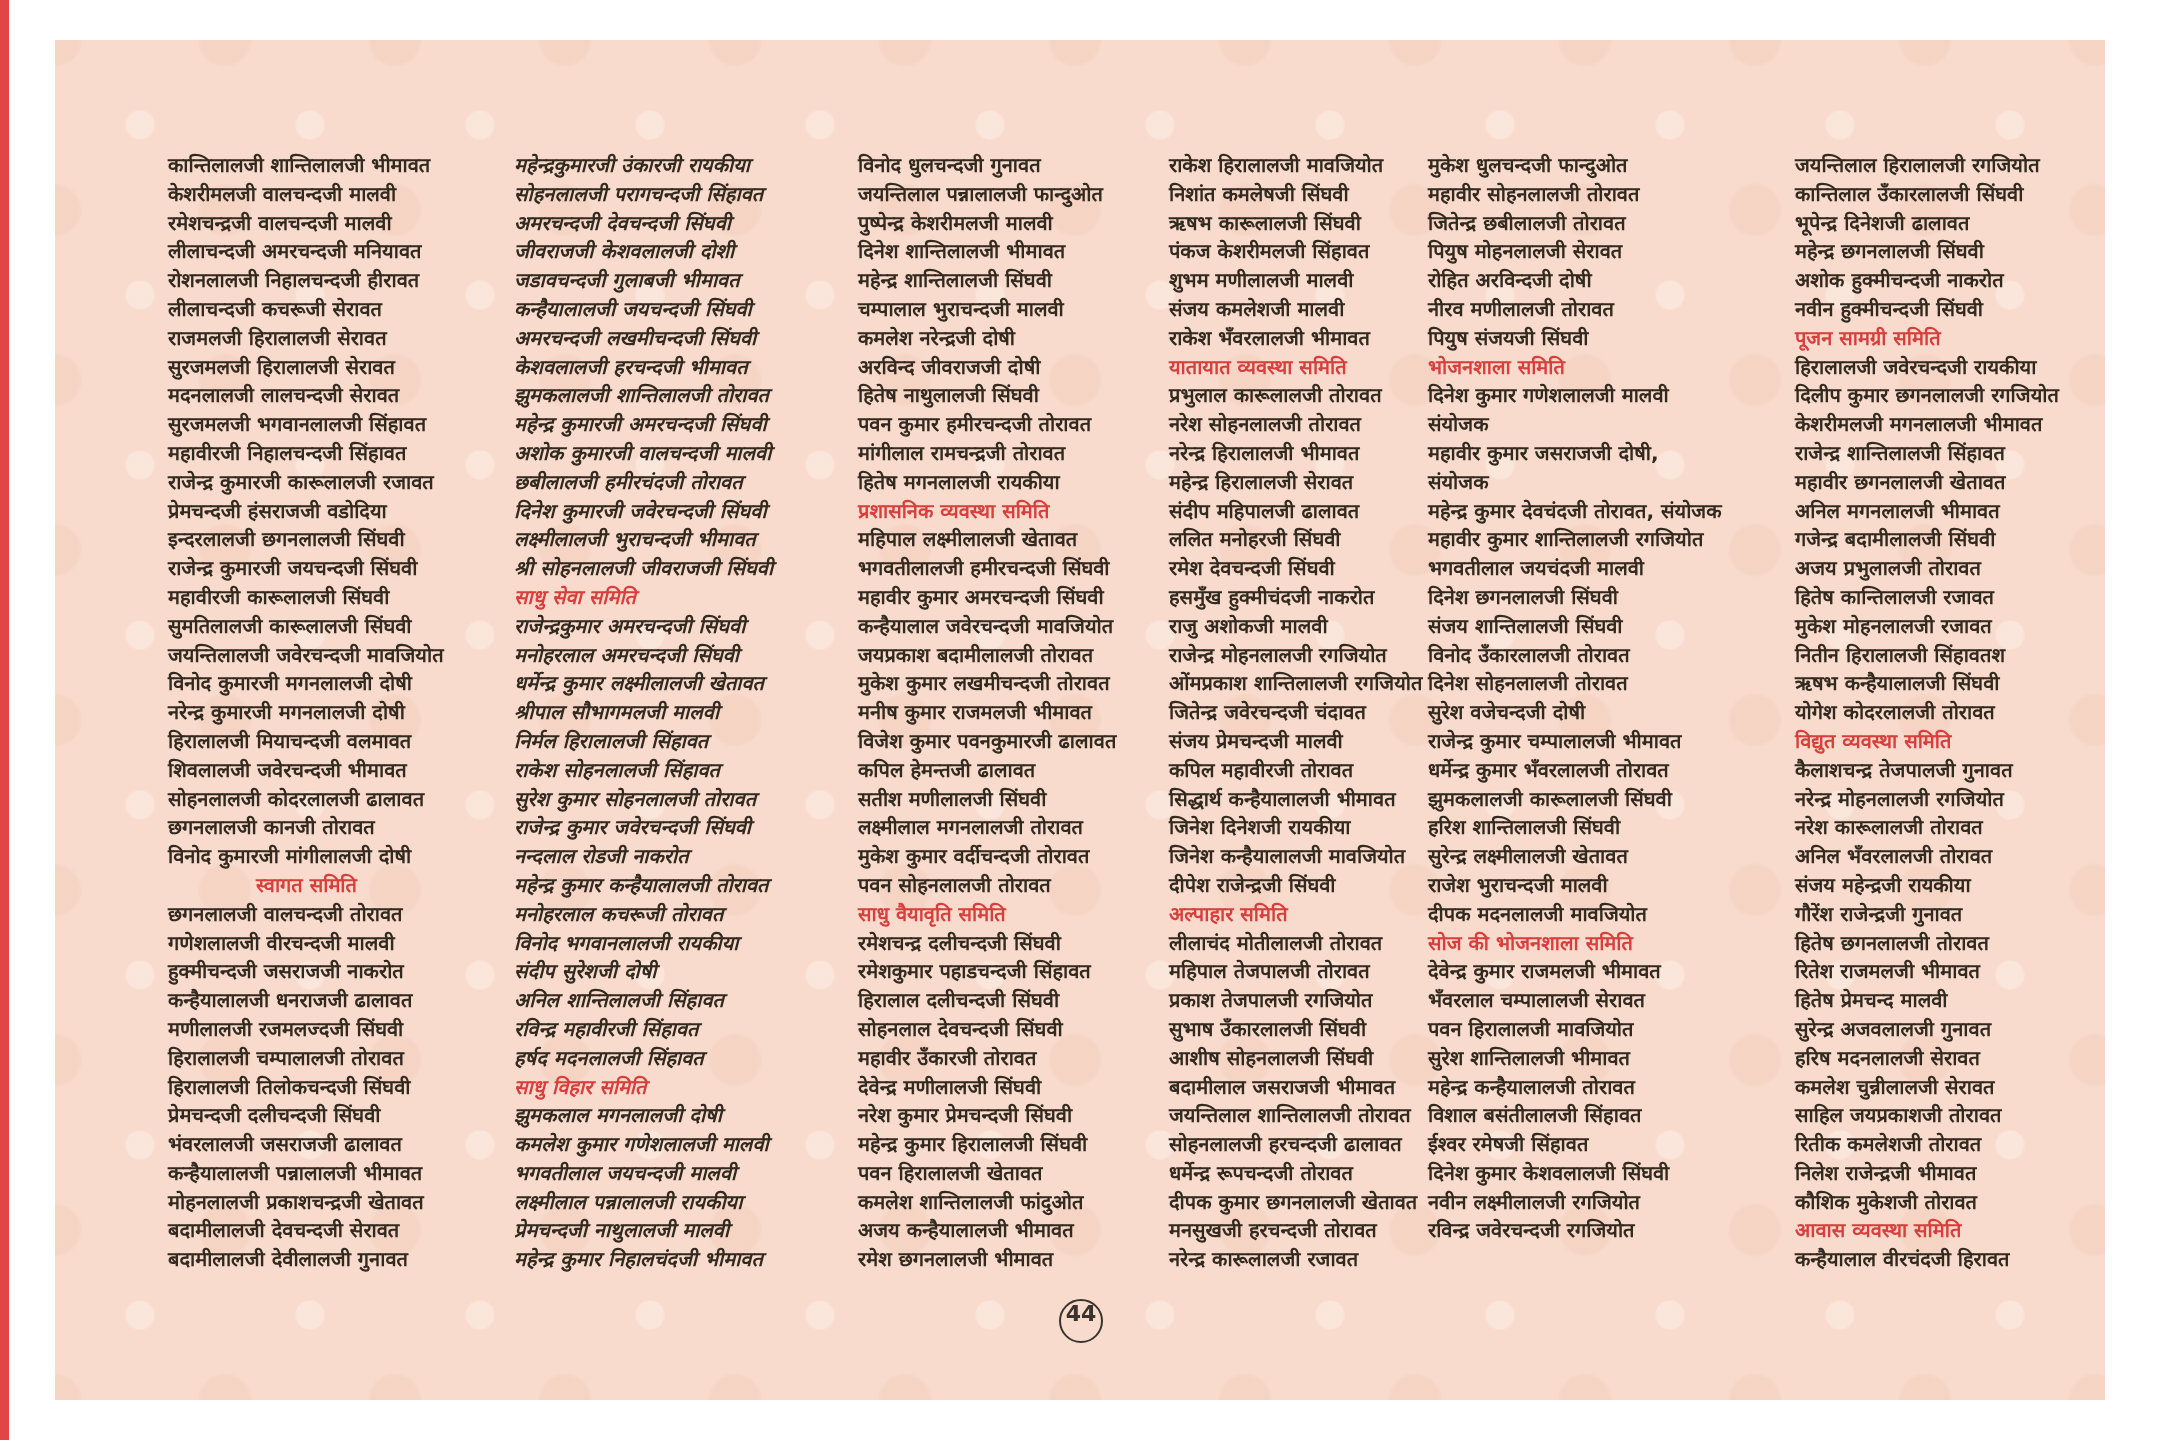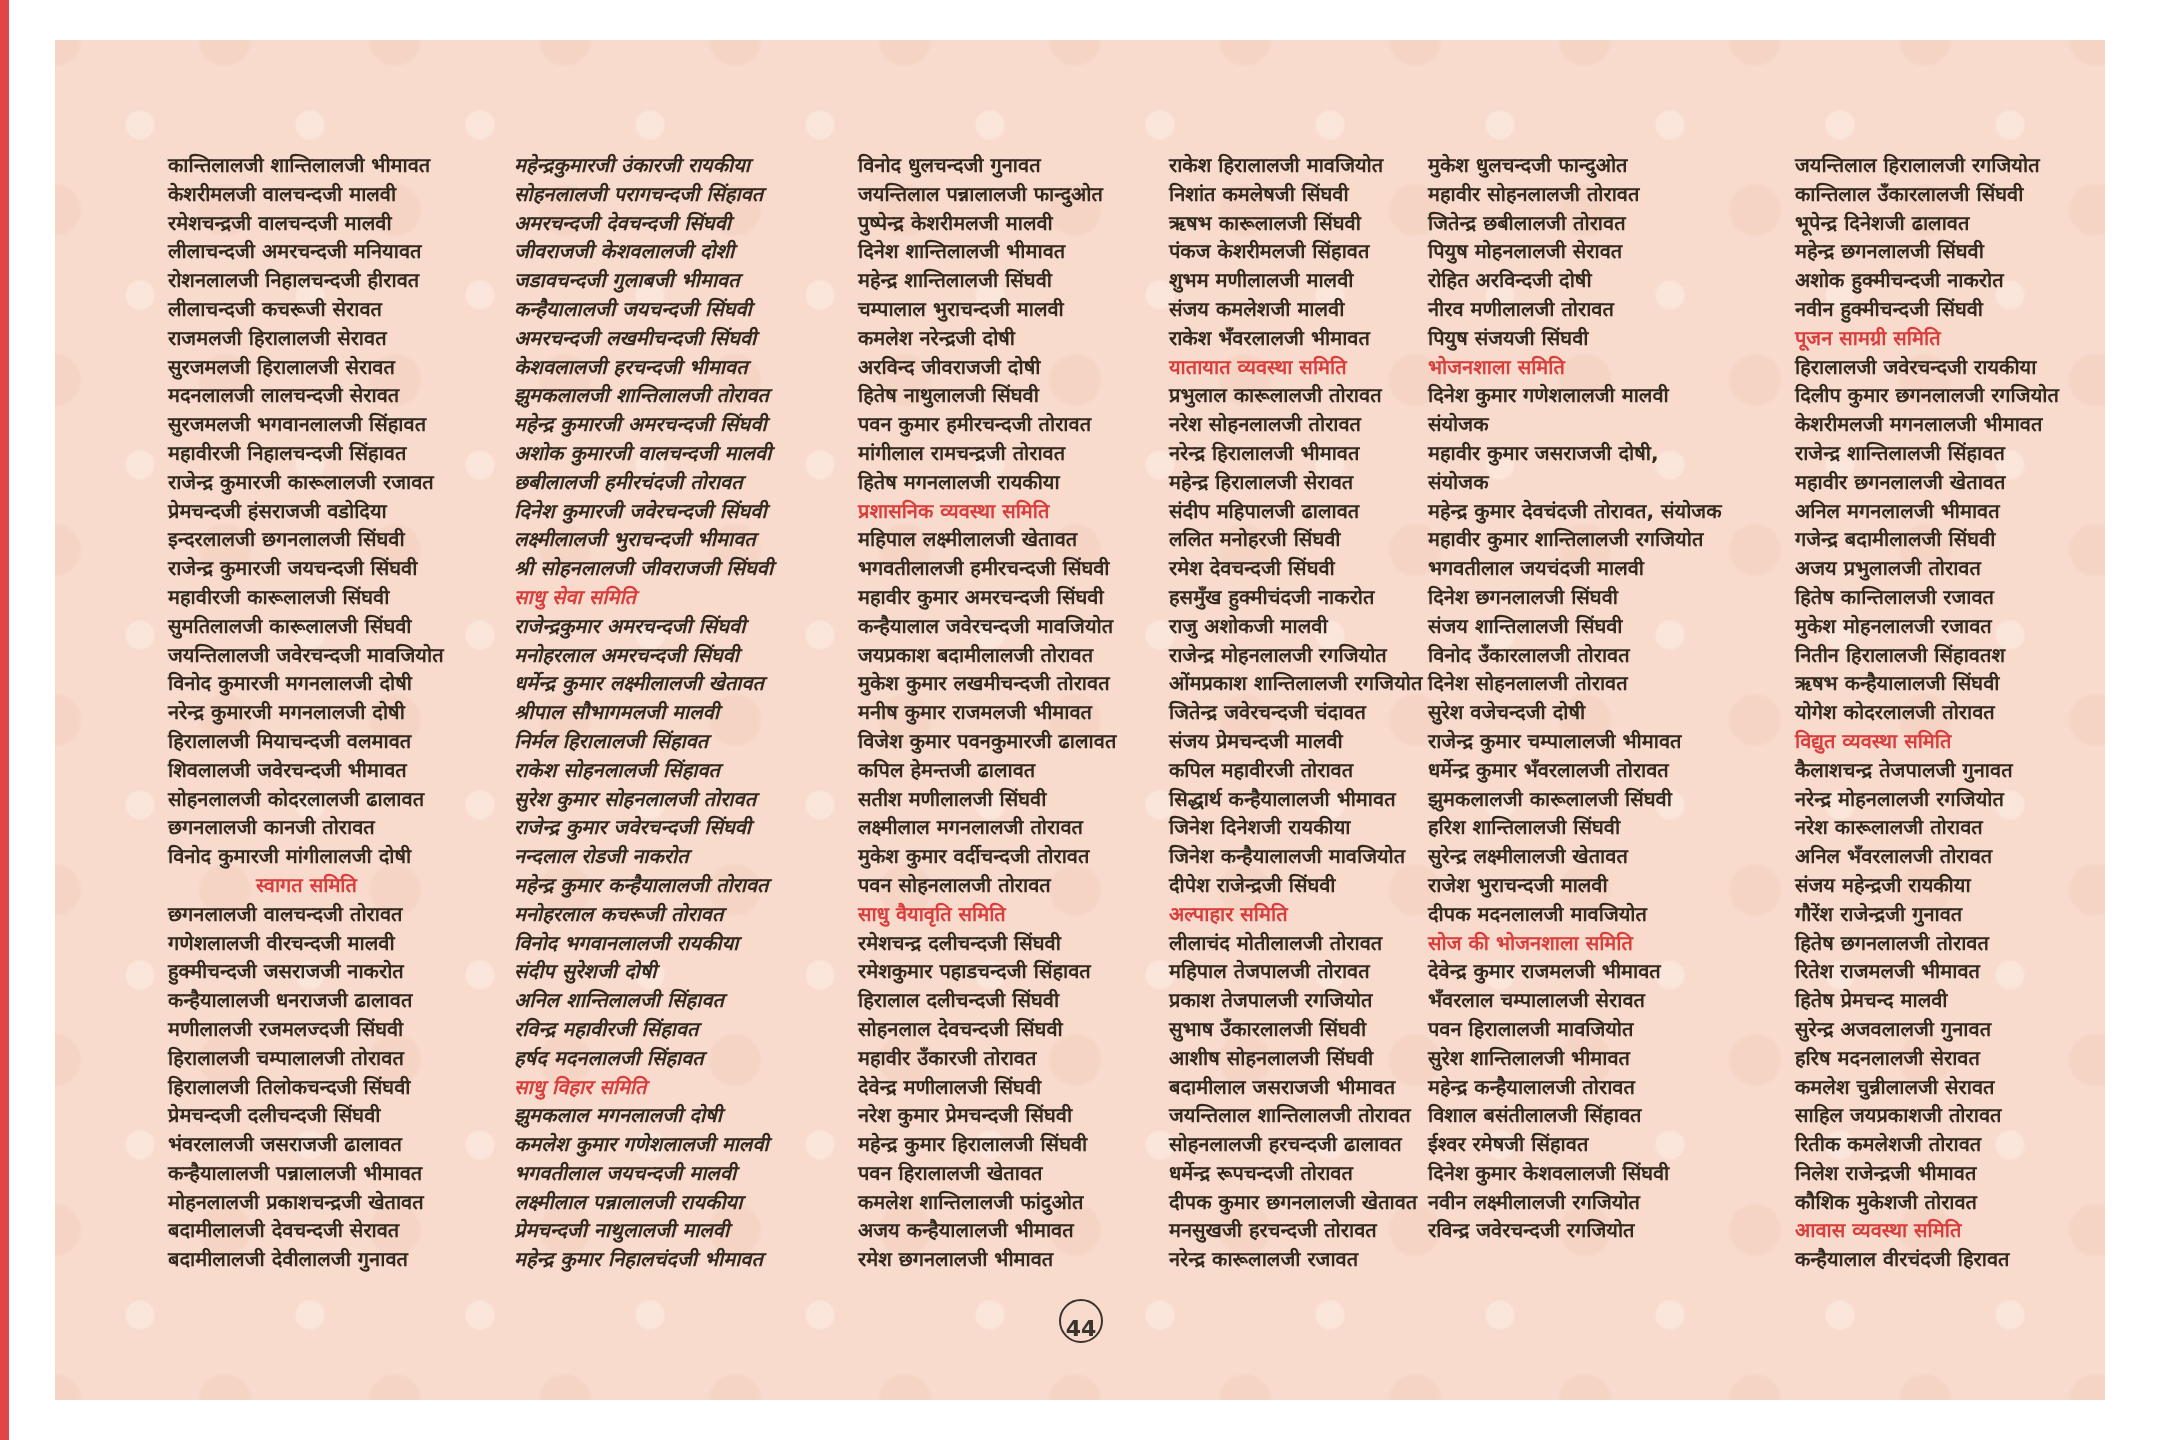--- a/index.html
+++ b/index.html
@@ -40,21 +40,21 @@
     color:#32291f;
     white-space:nowrap;
   }
   .col p.heading { color:#d83e3c; }
   .col p.centered { padding-left:88px; }
   .page-badge {
     position:absolute; left:1059px; top:1299px;
     width:40px; height:40px;
     border:2.5px solid #3a342e;
     border-radius:50%;
-    display:flex; align-items:flex-end; justify-content:center;
+    display:flex; align-items:flex-start; justify-content:center;
     font-size:22px; font-weight:bold; color:#3a342e;
     background:transparent;
   }
 </style>
 </head>
 <body>
 
 <div class="edge-strip"></div>
 
 <div class="panel">

